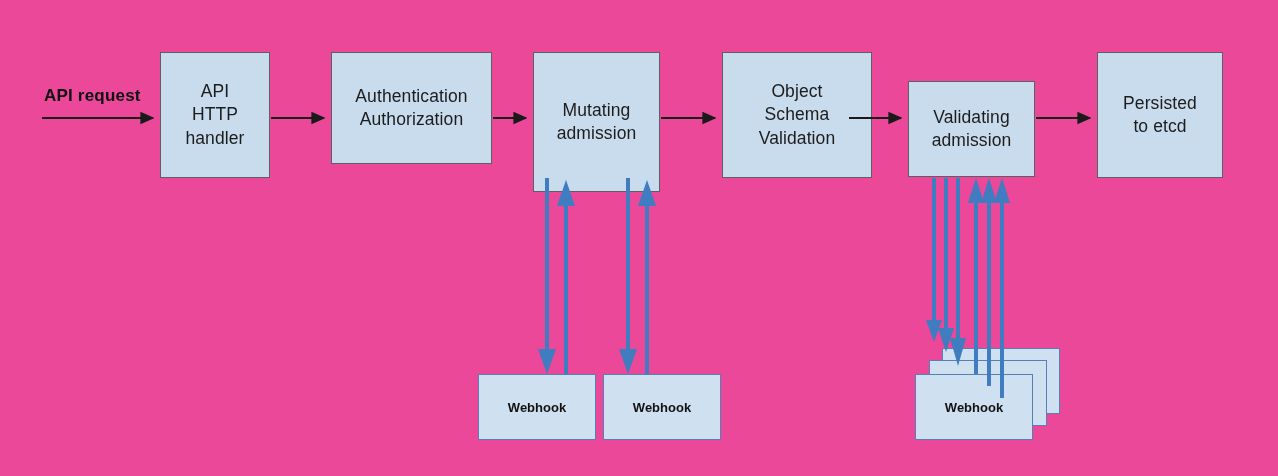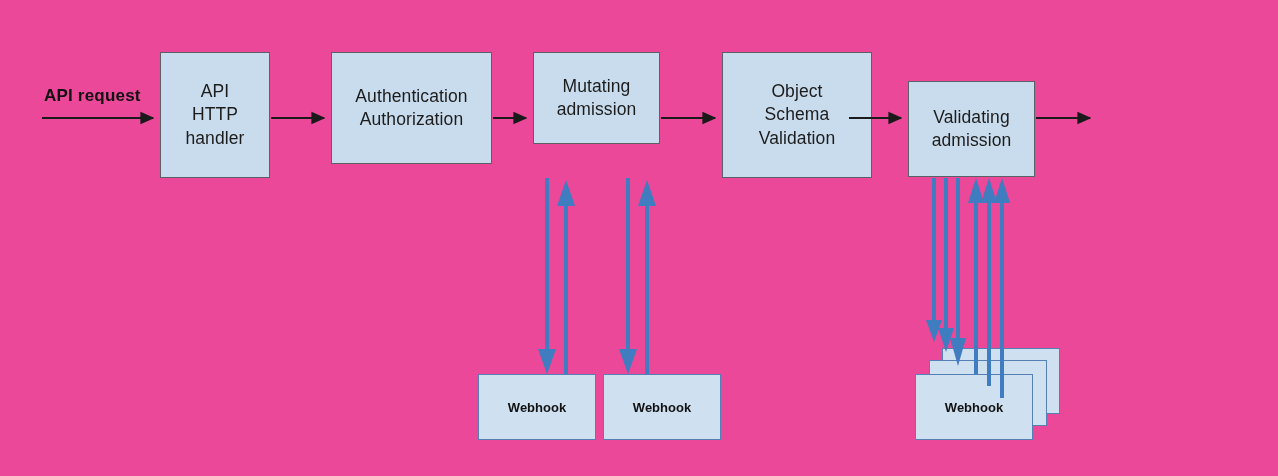--- a/index.html
+++ b/index.html
@@ -71,21 +71,21 @@
     </span>
   </div>
 
   <div class="pbox" style="left:331px;top:52px;width:161px;height:112px;">
     <span class="lines">
       <span>Authentication</span>
       <span>Authorization</span>
     </span>
   </div>
 
-  <div class="pbox" style="left:533px;top:52px;width:127px;height:92px;">
+  <div class="pbox" style="left:533px;top:52px;width:127px;height:140px;">
     <span class="lines">
       <span>Mutating</span>
       <span>admission</span>
     </span>
   </div>
 
   <div class="pbox" style="left:722px;top:52px;width:150px;height:126px;">
     <span class="lines">
       <span>Object</span>
       <span>Schema</span>
@@ -93,20 +93,26 @@
     </span>
   </div>
 
   <div class="pbox" style="left:908px;top:52px;width:127px;height:96px;margin-top:29px;">
     <span class="lines">
       <span>Validating</span>
       <span>admission</span>
     </span>
   </div>
 
+  <div class="pbox" style="left:1097px;top:52px;width:126px;height:126px;">
+    <span class="lines">
+      <span>Persisted</span>
+      <span>to etcd</span>
+    </span>
+  </div>
 
   <div class="wbox" style="left:478px;top:374px;width:118px;height:66px;">Webhook</div>
 
   <div class="wbox" style="left:603px;top:374px;width:118px;height:66px;">Webhook</div>
 
   <div class="wstack" style="left:942px;top:348px;width:118px;height:66px;"></div>
   <div class="wstack" style="left:929px;top:360px;width:118px;height:66px;"></div>
   <div class="wbox" style="left:915px;top:374px;width:118px;height:66px;">Webhook</div>
 
   <svg class="overlay" viewBox="0 0 1278 476" xmlns="http://www.w3.org/2000/svg">

